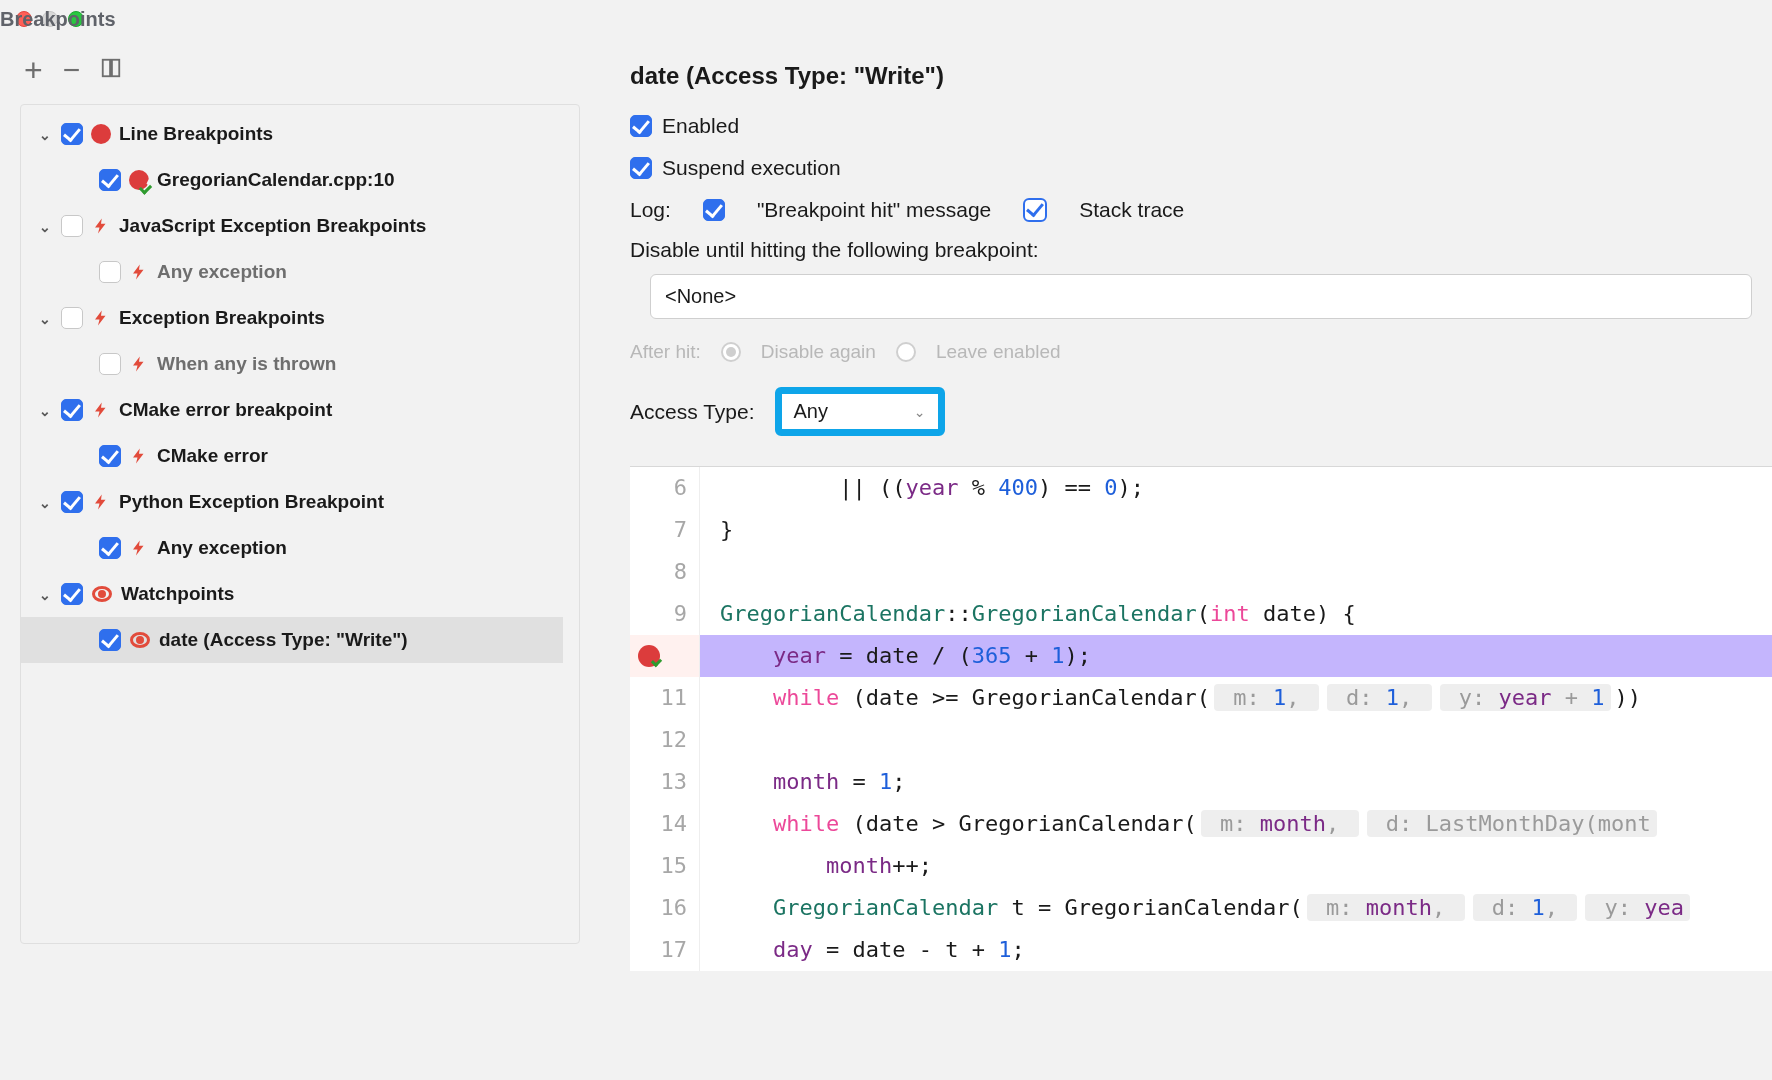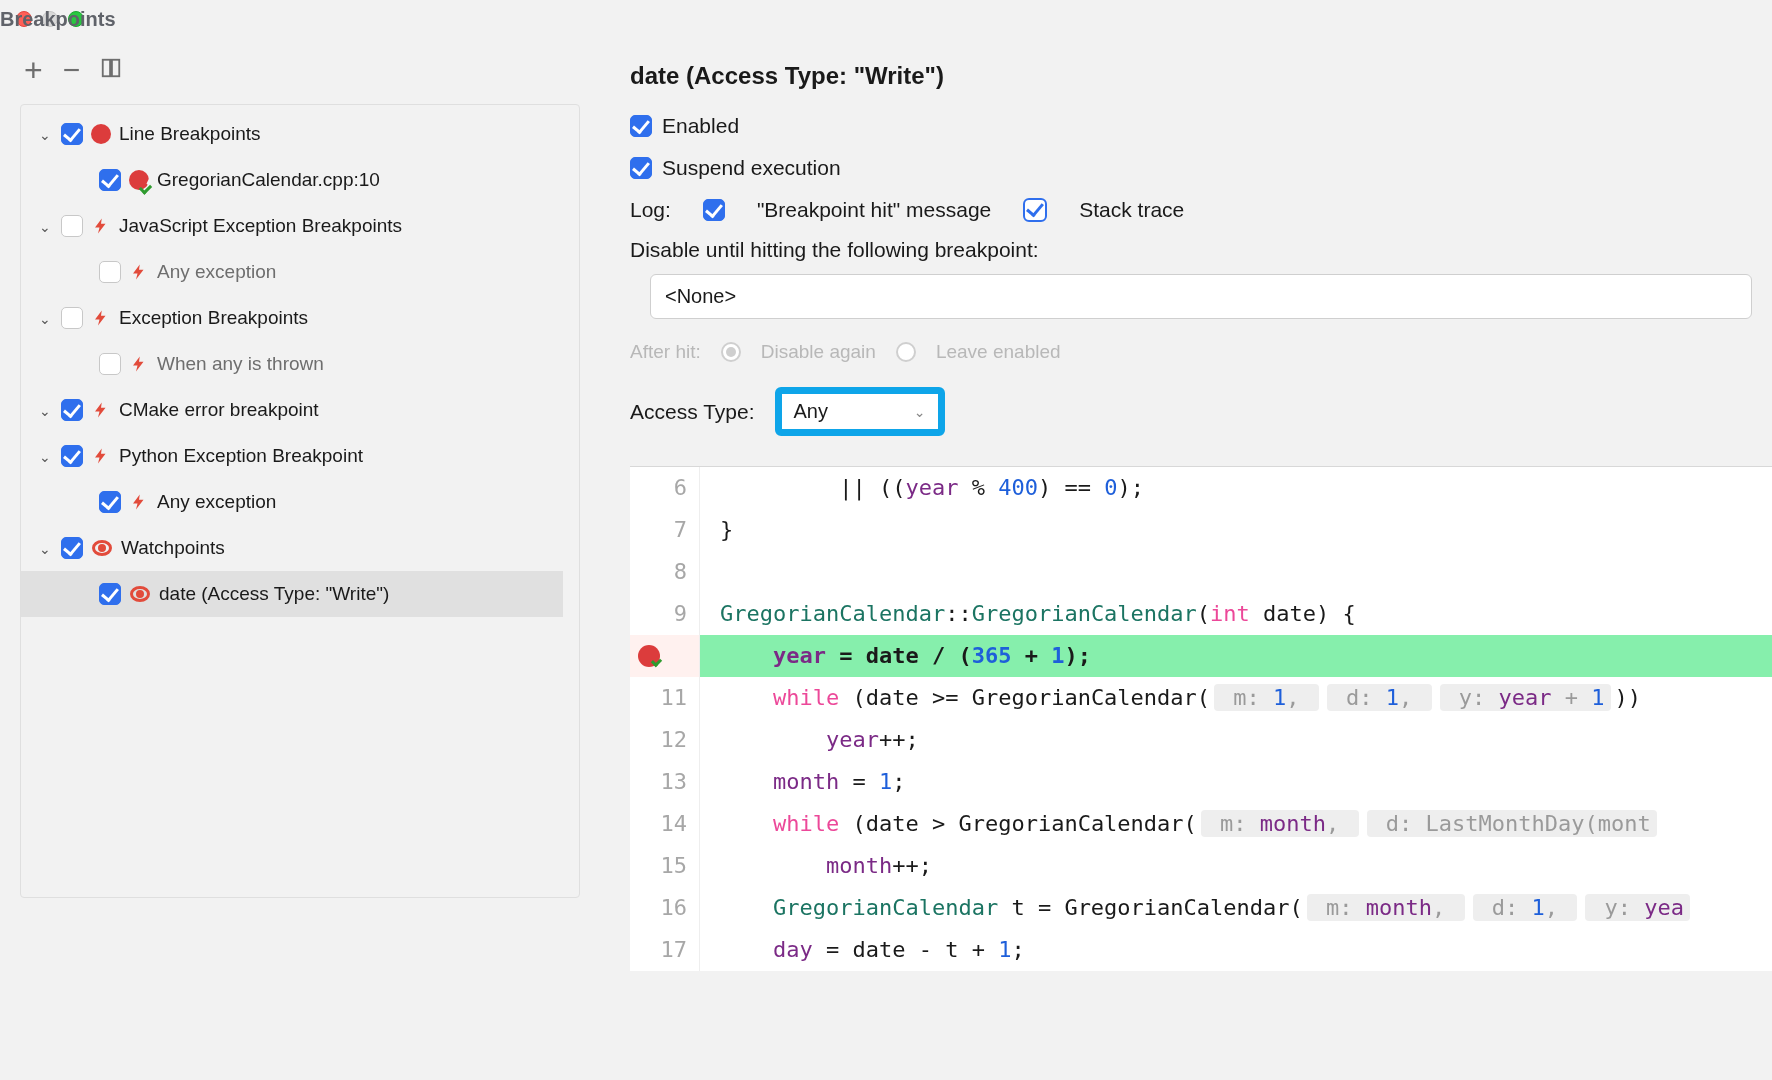--- a/index.html
+++ b/index.html
@@ -58,20 +58,21 @@
       width: 22px; height: 22px; position: relative;
     }
     .tool-group svg { display:block; }
 
     .tree {
       border: 1px solid #dfdfdf;
       border-radius: 4px;
       margin: 0 20px;
       background: #f2f2f2;
       padding: 6px 16px 280px 0;
+      font-weight: bold;
     }
     .tree-row {
       display: flex; align-items: center;
       height: 46px;
       padding-left: 18px;
       gap: 8px;
       white-space: nowrap;
     }
     .tree-row.child { padding-left: 56px; }
     .tree-row.selected { background: #e0e0e0; }
@@ -226,21 +227,21 @@
       width:22px; height:22px; border-radius:50%; background:#dc3c3c;
     }
     .gutter.bpdot::after{
       content:""; position:absolute;
       left: 22px; top: 23px;
       width: 6px; height: 4px;
       border: solid #2f9b2f; border-width: 0 0 3px 3px;
       transform: rotate(-45deg);
     }
     .src { padding-left: 20px; }
-    .coderow.hl { background: #86efac; font-weight: bold; }
+    .coderow.hl { background: #c4b5fd; }
     .coderow.hl .gutter{ background:#fff1ef; }
 
     
     .kw  { color: #ec4899; }
     .num { color: #1e5fda; }
     .typ { color: #1b7462; }
     .fld { color: #7b2a86; }
     .hint {
       background:#eeeeee; color:#9a9a9a;
       border-radius:4px; padding:1px 6px; margin: 0 4px;
@@ -334,20 +335,30 @@
         <div class="tree-row">
           <span class="chevron"></span>
           <span class="chk checked"></span>
           <span class="bp-icon bolt">
             <svg viewBox="0 0 24 24" fill="currentColor">
                 <path d="M13 2 L4 14 h6 l-2 8 10-13 h-6 z"></path>
               </svg>
           </span>
           <span class="tree-label">CMake error breakpoint</span>
         </div>
+        <div class="tree-row child">
+          <span class="chevron-placeholder"></span>
+          <span class="chk checked"></span>
+          <span class="bp-icon bolt">
+            <svg viewBox="0 0 24 24" fill="currentColor">
+                <path d="M13 2 L4 14 h6 l-2 8 10-13 h-6 z"></path>
+              </svg>
+          </span>
+          <span class="tree-label">CMake error</span>
+        </div>
 
         <div class="tree-row">
           <span class="chevron"></span>
           <span class="chk checked"></span>
           <span class="bp-icon bolt">
             <svg viewBox="0 0 24 24" fill="currentColor">
                 <path d="M13 2 L4 14 h6 l-2 8 10-13 h-6 z"></path>
               </svg>
           </span>
           <span class="tree-label">Python Exception Breakpoint</span>
@@ -438,21 +449,20 @@
         <div class="coderow hl">
           <div class="gutter bpdot"></div>
           <div class="src"><span>    </span><span class="fld">year</span><span> = date / (</span><span class="num">365</span><span> + </span><span class="num">1</span><span>);</span></div>
         </div>
         <div class="coderow">
           <div class="gutter">11</div>
           <div class="src"><span>    </span><span class="kw">while</span><span> (date &gt;= GregorianCalendar(</span><span class="hint"><span> m: </span><span class="num">1</span><span>, </span></span><span class="hint"><span> d: </span><span class="num">1</span><span>, </span></span><span class="hint"><span> y: </span><span class="fld">year</span><span> + </span><span class="num">1</span></span><span>))</span></div>
         </div>
         <div class="coderow">
           <div class="gutter">12</div>
-          <div class="src"><span>        </span><span class="fld">year</span><span>++;</span></div>
         </div>
         <div class="coderow">
           <div class="gutter">13</div>
           <div class="src"><span>    </span><span class="fld">month</span><span> = </span><span class="num">1</span><span>;</span></div>
         </div>
         <div class="coderow">
           <div class="gutter">14</div>
           <div class="src"><span>    </span><span class="kw">while</span><span> (date &gt; GregorianCalendar(</span><span class="hint"><span> m: </span><span class="fld">month</span><span>, </span></span><span class="hint"><span> d: </span><span>LastMonthDay(mont</span></span></div>
         </div>
         <div class="coderow">

